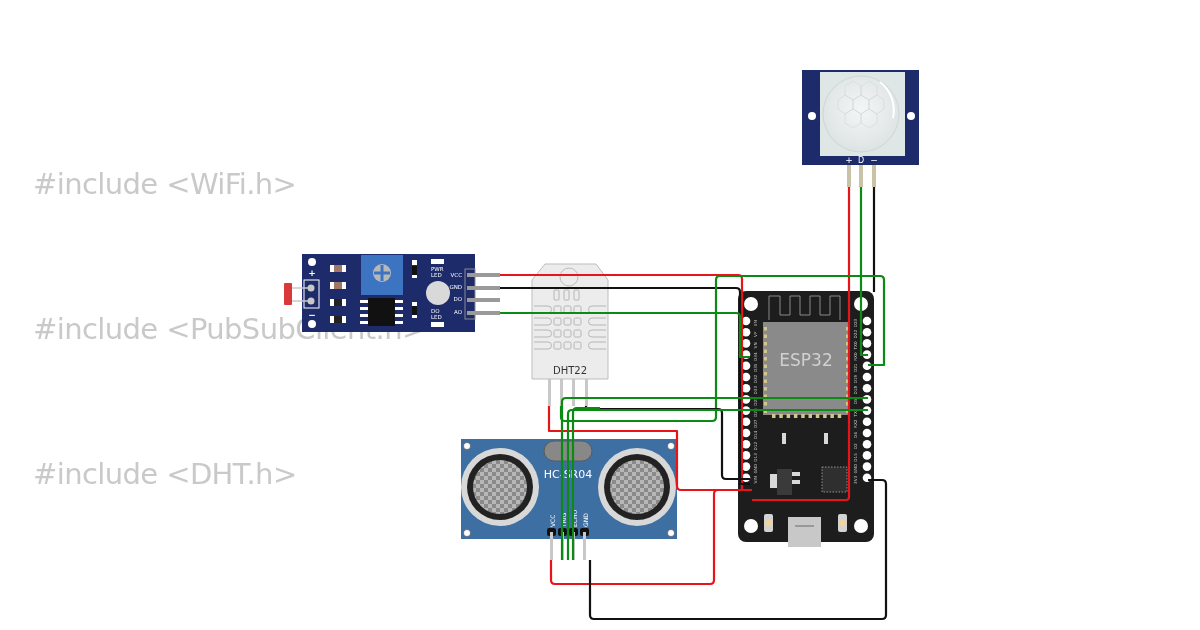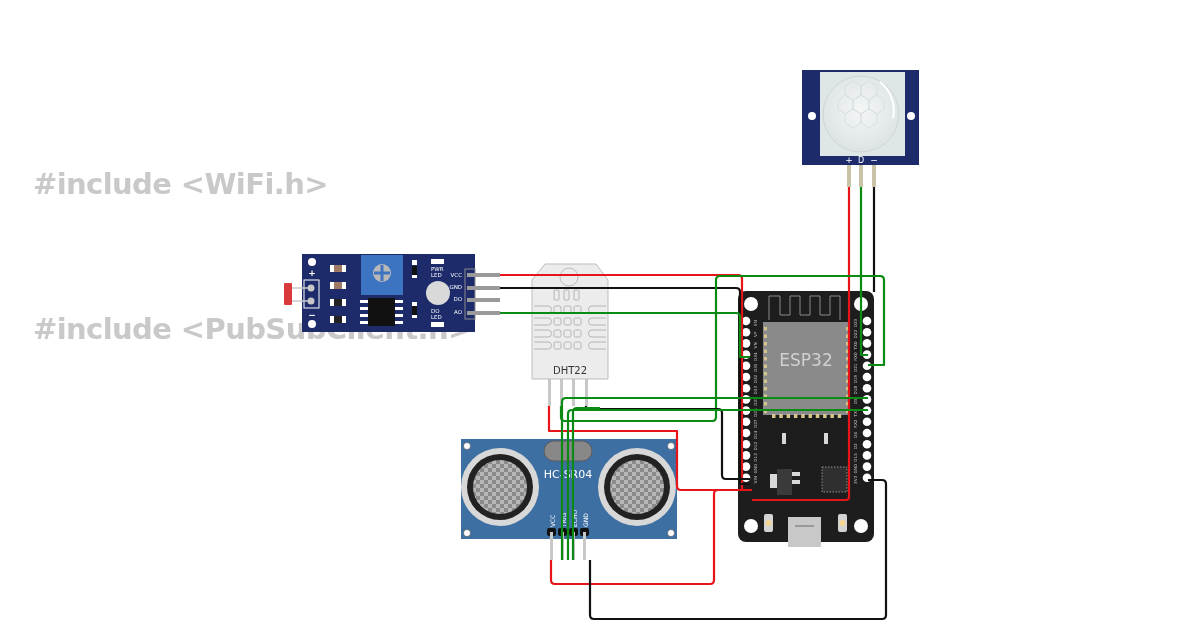--- a/index.html
+++ b/index.html
@@ -8,30 +8,31 @@
     background: #ffffff; position: relative;
     font-family: "DejaVu Sans", sans-serif;
   }
   .code-bg {
     position: absolute; left: 33px; top: 64px;
     font-family: "DejaVu Sans", sans-serif;
     font-size: 29px; color: #c9c9c9; line-height: 48.2px;
     white-space: pre; letter-spacing: -0.6px;
     z-index: 1;
   }
-  .code-line { height: 48.2px; font-weight: bold; }
+  .code-line { height: 48.2px; }
   svg.circuit { position: absolute; left: 0; top: 0; z-index: 2; }
   .lbl { font-family: "DejaVu Sans", sans-serif; }
 </style>
 </head>
 <body>
 
 <div class="code-bg">
   <div class="code-line">#include &lt;WiFi.h&gt;</div>
   <div class="code-line">#include &lt;PubSubClient.h&gt;</div>
+  <div class="code-line">#include &lt;DHT.h&gt;</div>
   <div class="code-line"></div>
   
   
   
   
   
   
   
 </div>
 

